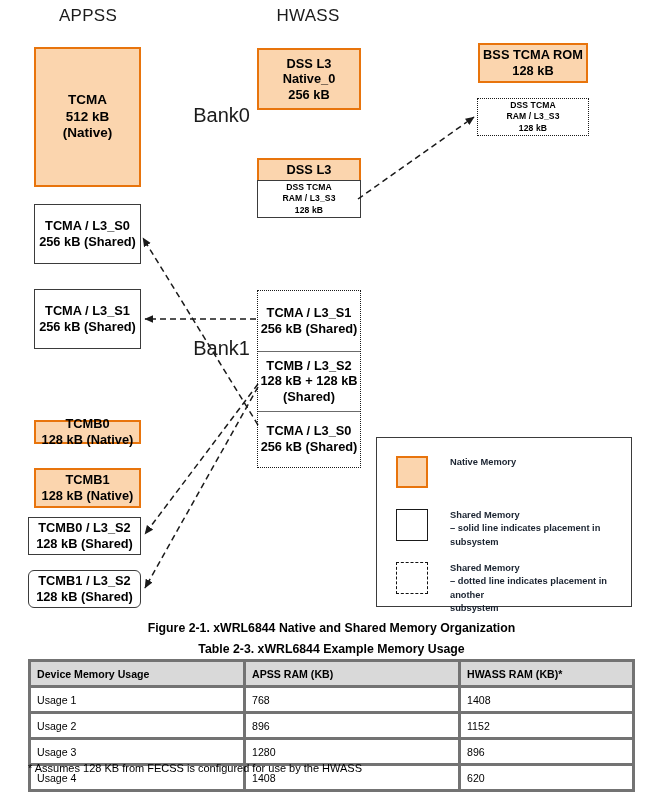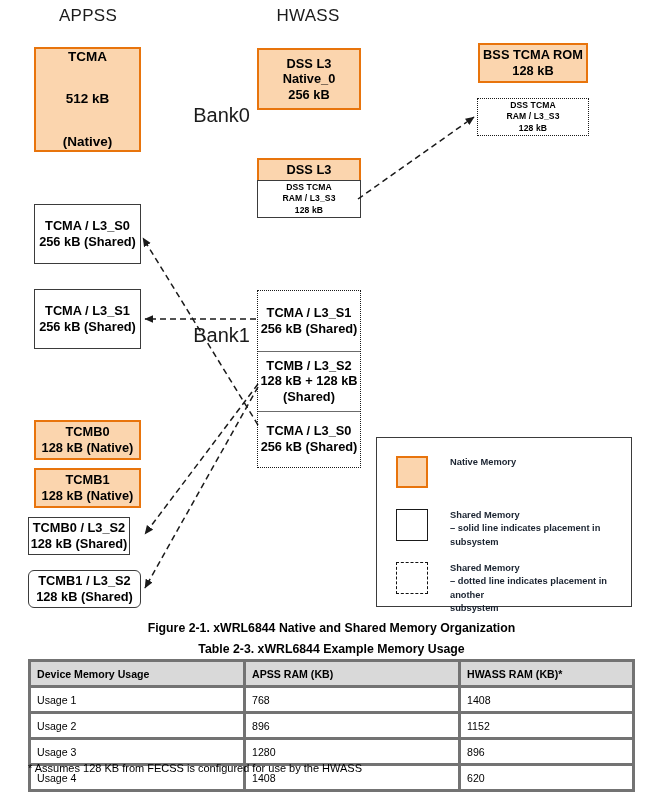--- a/index.html
+++ b/index.html
@@ -64,47 +64,47 @@
   .footnote{position:absolute;left:28px;top:762px;font-size:11px;color:#000;}
 </style>
 </head>
 <body>
 
 <div class="diagram">
 
   <div class="col-head" style="left:28px;top:6px;width:120px;">APPSS</div>
   <div class="col-head" style="left:248px;top:6px;width:120px;">HWASS</div>
 
-  <div class="box native f14" style="left:34px;top:47px;width:107px;height:105px;justify-content:space-between;">
+  <div class="box native f14" style="left:34px;top:47px;width:107px;height:140px;">
     <span>TCMA</span>
     <span>512 kB</span>
     <span>(Native)</span>
   </div>
 
   <div class="box shared-solid f13" style="left:34px;top:204px;width:107px;height:60px;">
     <span>TCMA / L3_S0</span>
     <span>256 kB (Shared)</span>
   </div>
 
   <div class="box shared-solid f13" style="left:34px;top:289px;width:107px;height:60px;">
     <span>TCMA / L3_S1</span>
     <span>256 kB (Shared)</span>
   </div>
 
-  <div class="box native f13" style="left:34px;top:420px;width:107px;height:40px;">
+  <div class="box native f13" style="left:34px;top:420px;width:107px;height:24px;">
     <span>TCMB0</span>
     <span>128 kB (Native)</span>
   </div>
 
   <div class="box native f13" style="left:34px;top:468px;width:107px;height:40px;">
     <span>TCMB1</span>
     <span>128 kB (Native)</span>
   </div>
 
-  <div class="box shared-solid f13" style="left:28px;top:517px;width:102px;height:38px;">
+  <div class="box shared-solid f13" style="left:28px;top:517px;width:113px;height:38px;">
     <span>TCMB0 / L3_S2</span>
     <span>128 kB (Shared)</span>
   </div>
 
   <div class="box shared-solid f13" style="left:28px;top:570px;width:113px;height:38px;border-radius:6px;">
     <span>TCMB1 / L3_S2</span>
     <span>128 kB (Shared)</span>
   </div>
 
   <div class="bank-label" style="left:186px;top:104px;width:64px;">Bank0</div>
@@ -118,21 +118,21 @@
     <span>DSS L3 Native_1</span>
     <span>256 kB</span>
   </div>
 
   <div class="box plain f9" style="left:257px;top:180px;width:104px;height:38px;">
     <span>DSS TCMA</span>
     <span>RAM / L3_S3</span>
     <span>128 kB</span>
   </div>
 
-  <div class="bank-label" style="left:186px;top:324px;width:64px;">Bank1</div>
+  <div class="bank-label" style="left:186px;top:337px;width:64px;">Bank1</div>
 
   <div class="bank-group bank1-wrap" style="left:257px;top:290px;width:104px;height:178px;">
     <div class="divider" style="top:60px;"></div>
     <div class="divider" style="top:120px;"></div>
   </div>
 
   <div class="box f13" style="left:258px;top:291px;width:102px;height:60px;">
     <span>TCMA / L3_S1</span>
     <span>256 kB (Shared)</span>
   </div>

